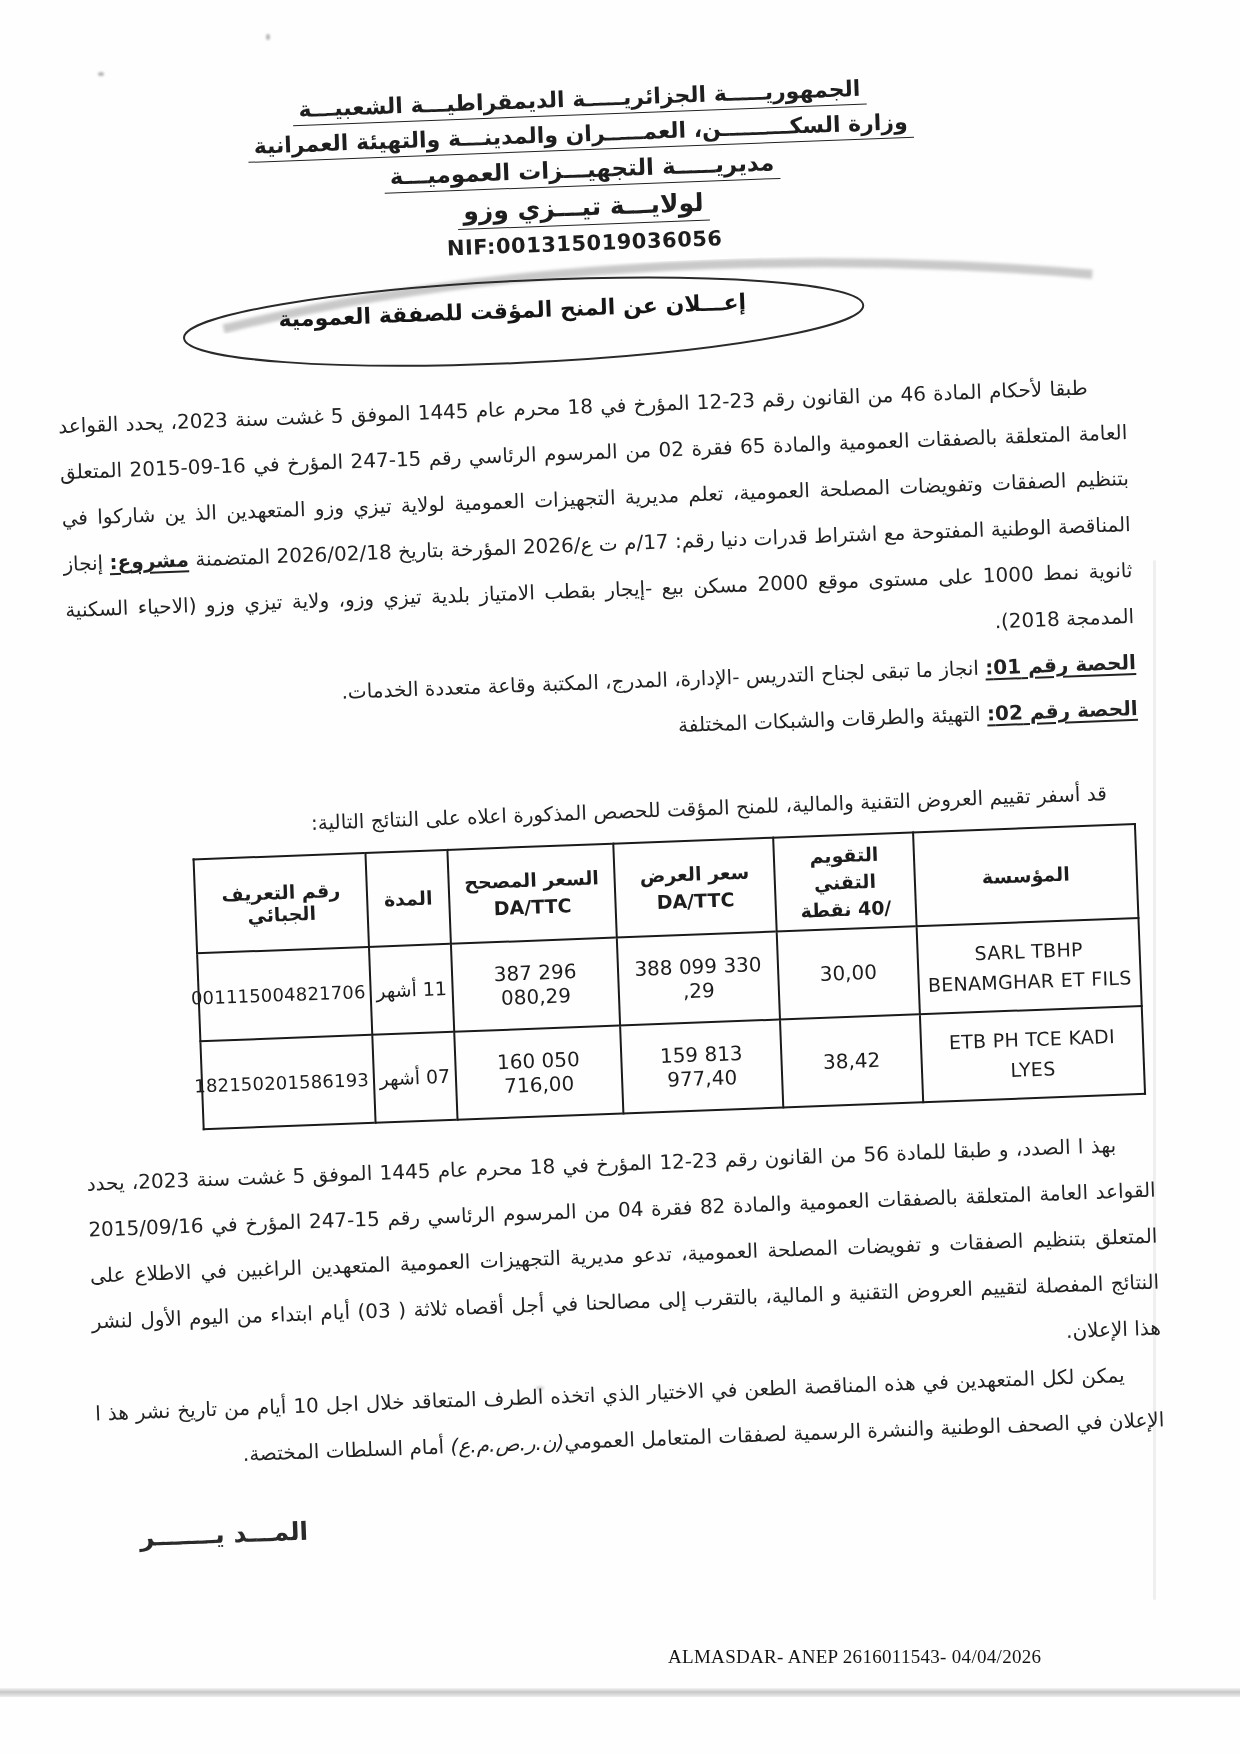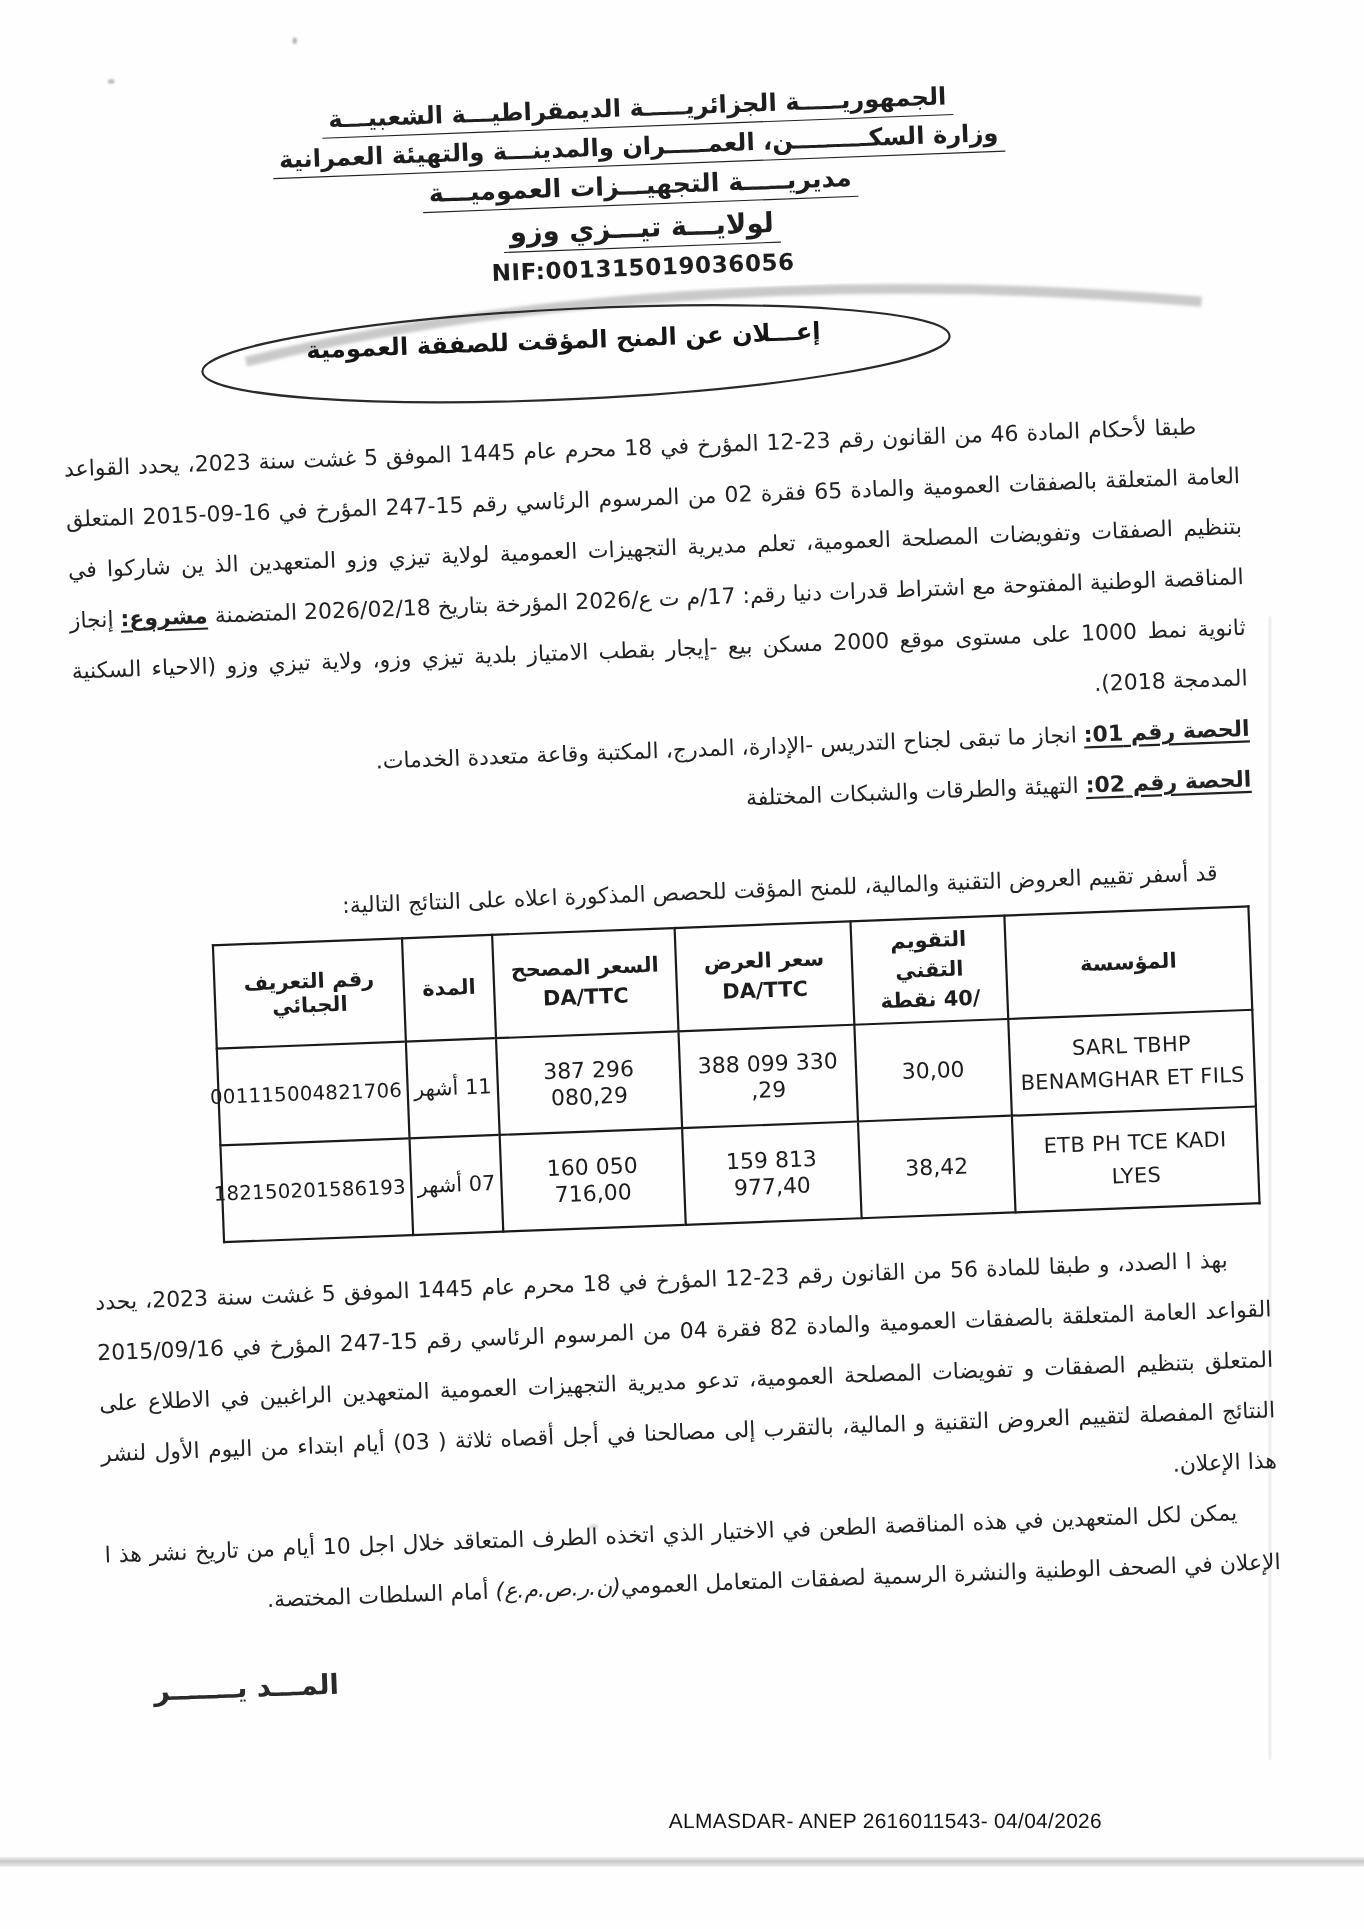--- a/index.html
+++ b/index.html
@@ -32,21 +32,21 @@
   tr.drow td{height:82px;}
   .hl{display:block;line-height:27px;}
   .cl{display:block;line-height:30px;font-size:19px;letter-spacing:.3px;}
   .num{direction:ltr;unicode-bidi:isolate;font-size:20px;}
   .numsm{direction:ltr;unicode-bidi:isolate;font-size:18px;letter-spacing:.2px;}
   .closing{margin-top:26px;}
   .c2{margin-top:0;text-indent:38px;}
   .abbr{font-style:italic;}
   .sig{margin-top:42px;text-align:left;padding-left:52px;font-size:25px;font-weight:bold;
        letter-spacing:1px;color:#2a2a2a;}
-  .anep{position:absolute;left:608px;top:1646px;font-family:Liberation Sans, sans-serif;
+  .anep{position:absolute;left:668px;top:1646px;font-family:Liberation Serif, serif;
         font-size:19px;color:#141414;letter-spacing:.3px;}
   .divline{position:absolute;left:0;top:1688px;width:1240px;height:9px;
            background:linear-gradient(to bottom,#f4f4f4,#c7c7c7 45%,#ececec);}
   .edge{position:absolute;right:84px;top:560px;width:3px;height:1040px;
         background:rgba(110,110,110,.10);border-radius:2px;}
   .speck{position:absolute;background:rgba(90,90,90,.45);border-radius:50%;filter:blur(1px);}
   .sp1{left:98px;top:72px;width:6px;height:4px;}
   .sp2{left:266px;top:34px;width:4px;height:6px;}
   .sp3{left:536px;top:1386px;width:8px;height:4px;background:rgba(120,120,120,.3);}
 </style>

